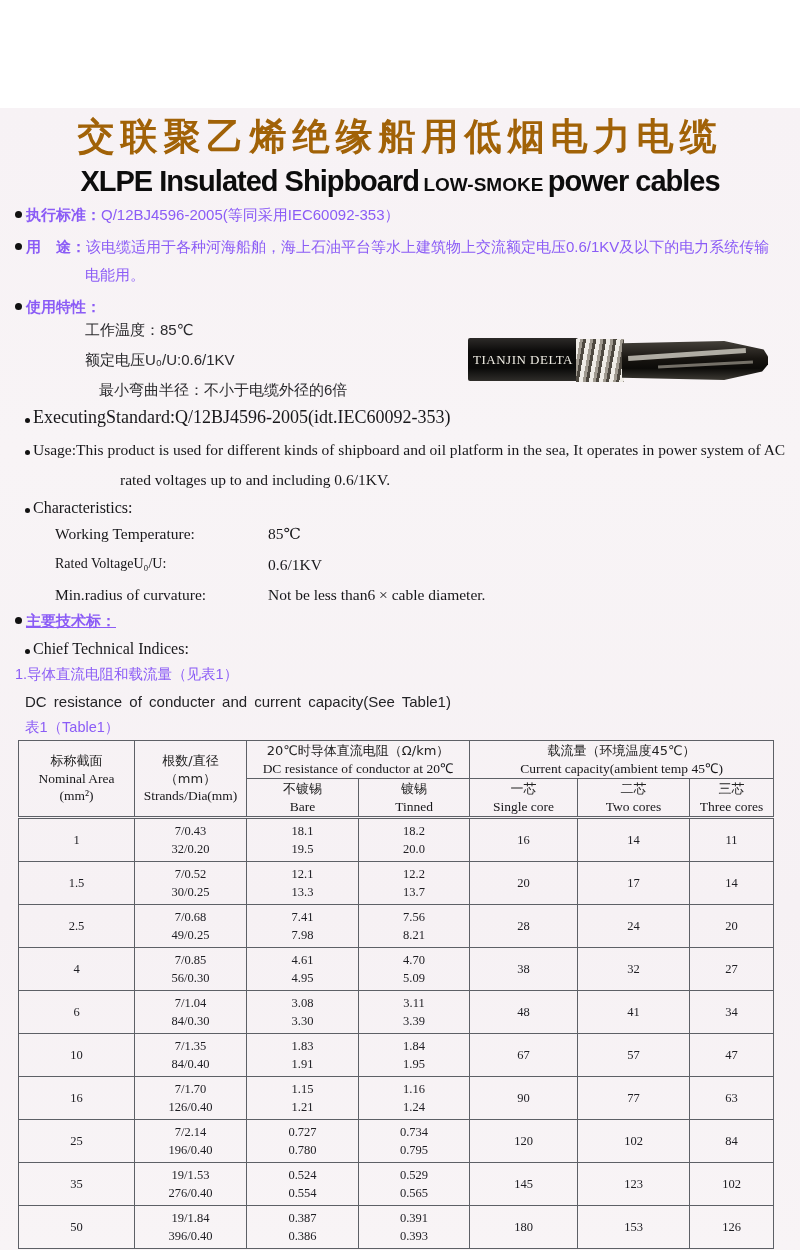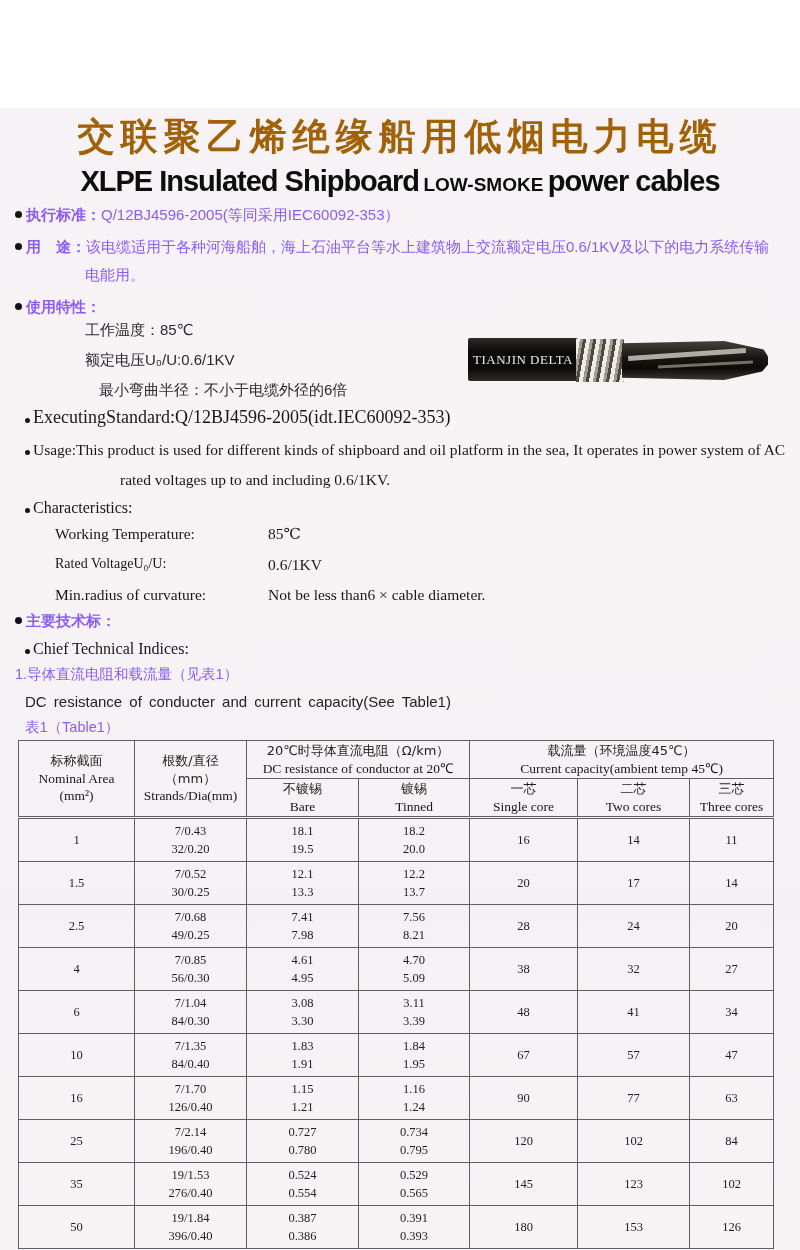--- a/index.html
+++ b/index.html
@@ -98,21 +98,21 @@
   <div class="abs enline" style="left:25px;top:499px;font-size:16px;">
     <span class="dotlow"></span><span>Characteristics:</span>
   </div>
   <div class="abs enline" style="left:55px;top:525px;font-size:15.5px;">Working Temperature:</div>
   <div class="abs enline" style="left:268px;top:525px;font-size:15.5px;">85℃</div>
   <div class="abs enline" style="left:55px;top:556px;font-size:14px;">Rated VoltageU₀/U:</div>
   <div class="abs enline" style="left:268px;top:556px;font-size:15.5px;">0.6/1KV</div>
   <div class="abs enline" style="left:55px;top:586px;font-size:15.5px;">Min.radius of curvature:</div>
   <div class="abs enline" style="left:268px;top:586px;font-size:15.5px;">Not be less than6 × cable diameter.</div>
 
-  <div class="abs cnline" style="left:15px;top:612px;">
+  <div class="abs cnline" style="left:15px;top:612px;text-decoration:underline;">
     <span class="dot"></span><span class="lbl">主要技术标：</span>
   </div>
   <div class="abs enline" style="left:25px;top:640px;font-size:16px;">
     <span class="dotlow"></span><span>Chief Technical Indices:</span>
   </div>
   <div class="abs cnline" style="left:15px;top:665px;font-size:14.5px;">1.导体直流电阻和载流量（见表1）</div>
   <div class="abs" style="left:25px;top:693px;font-size:15px;word-spacing:3px;">DC resistance of conducter and current capacity(See Table1)</div>
   <div class="abs caption" style="left:25px;top:718px;">表1（Table1）</div>
 
   <table class="spec abs" style="left:18px;top:740px;width:755px;">

